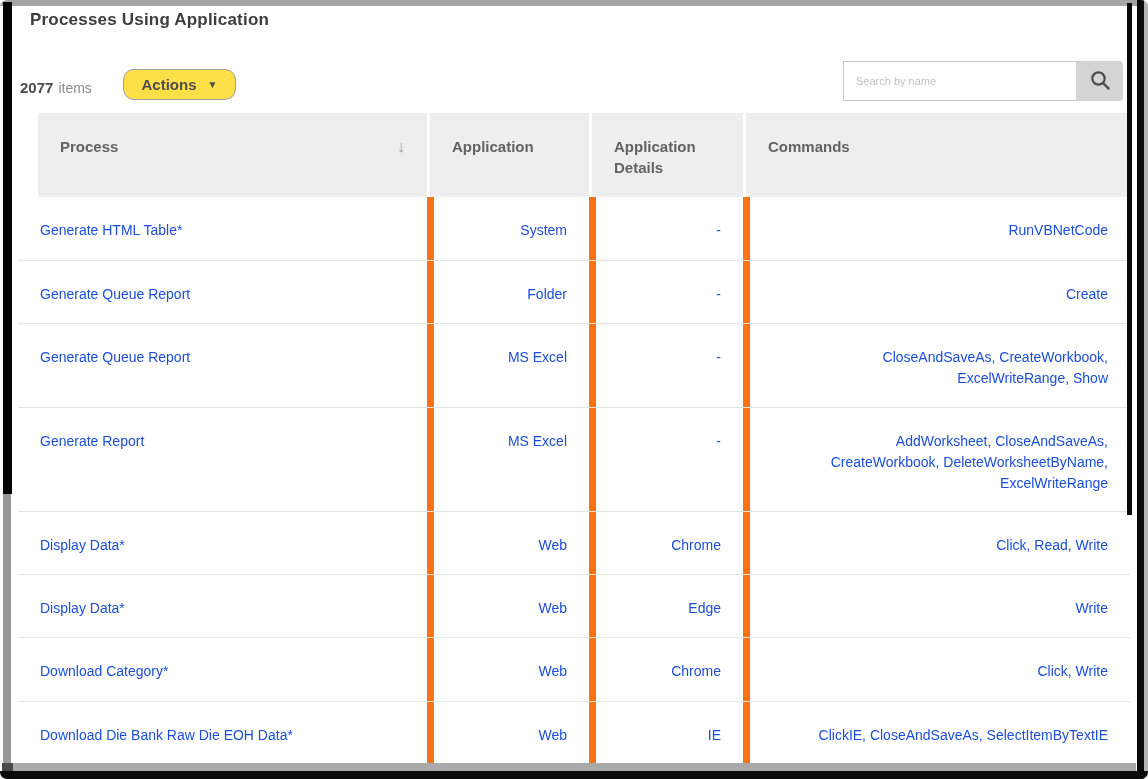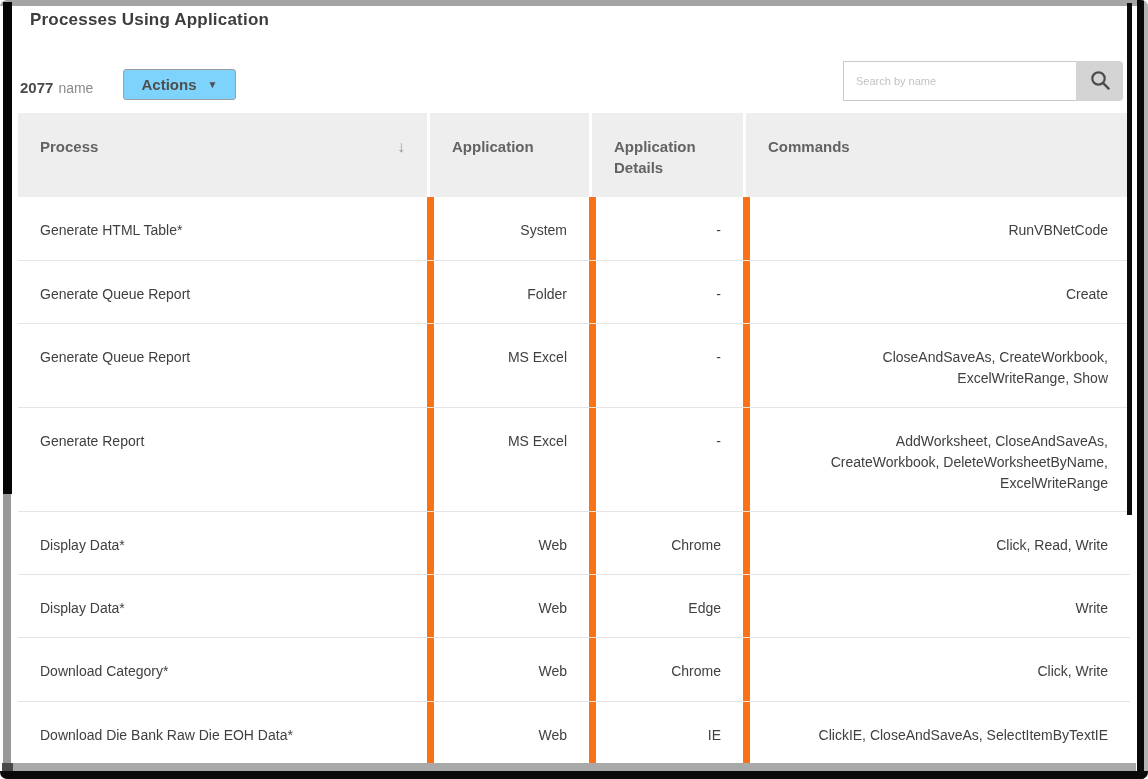--- a/index.html
+++ b/index.html
@@ -27,21 +27,21 @@
   .page-title {
     position:absolute; left:30px; top:10px;
     font-size:17px; font-weight:bold; color:#3d3d3d; letter-spacing:.2px;
   }
   .items-wrap { position:absolute; left:20px; top:79px; font-size:14px; color:#8a8a8a; }
   .items-count { font-weight:bold; font-size:15px; color:#4a4a4a; margin-right:5px; }
 
   .actions-btn {
     position:absolute; left:123px; top:69px;
     width:113px; height:31px;
-    background:#7dd3fc; border:1px solid #9e9e9e; border-radius:3px;
+    background:#fde047; border:1px solid #9e9e9e; border-radius:11px;
     display:flex; align-items:center; justify-content:center;
     font-size:15px; color:#4f4f4f; font-weight:bold; cursor:pointer;
     box-sizing:border-box;
   }
   .actions-caret { font-size:10px; margin-left:11px; color:#4f4f4f; }
 
   .search-wrap { position:absolute; left:843px; top:61px; display:flex; }
   .search-input {
     width:233px; height:40px; box-sizing:border-box;
     border:1px solid #c9c9c9; border-right:none;
@@ -63,47 +63,47 @@
   }
   .thead { background:#ffffff; }
   .th {
     background:#eeeeee;
     box-sizing:border-box;
     min-height:84px;
     padding:23px 20px 10px 22px;
     font-size:15px; font-weight:bold; color:#636363; line-height:21px;
   }
   .th + .th { border-left:3px solid #ffffff; }
-  .th-process { display:flex; justify-content:space-between; align-items:flex-start; }
+  .th-process { display:flex; justify-content:space-between; align-items:flex-start;margin-left:20px; }
   .sort-icon { color:#9a9a9a; font-size:16px; font-weight:normal; margin-right:2px; }
 
   .trow { border-bottom:1px solid #e4e4e4; }
   .td {
     box-sizing:border-box;
     padding:23px 22px 17px 22px;
-    font-size:14px; color:#404040; line-height:21px;
+    font-size:14px; color:#1d4ed8; line-height:21px;
     background:#fff;
   }
   .td + .td { border-left:7px solid #f97316;text-align:right; }
   .td-commands { white-space:pre-line; }
   .r-s  { min-height:62px; }
   .r-s1 { min-height:63px; }
   .r-m  { min-height:83px; }
   .r-l  { min-height:103px; }
   .r-8  { min-height:60px; }
   .trow-partial { height:16px; }
   .trow-partial .td { padding:0 22px; }
 </style>
 </head>
 <body>
 
 <div class="page-title">Processes Using Application</div>
 
 <div class="items-wrap">
-  <span class="items-count">2077</span><span>name</span>
+  <span class="items-count">2077</span><span>items</span>
 </div>
 
 <button class="actions-btn">
   <span>Actions</span>
   <span class="actions-caret">▼</span>
 </button>
 
 <div class="search-wrap">
   <input class="search-input" type="text" placeholder="Search by name" style="">
   <button class="search-btn">

